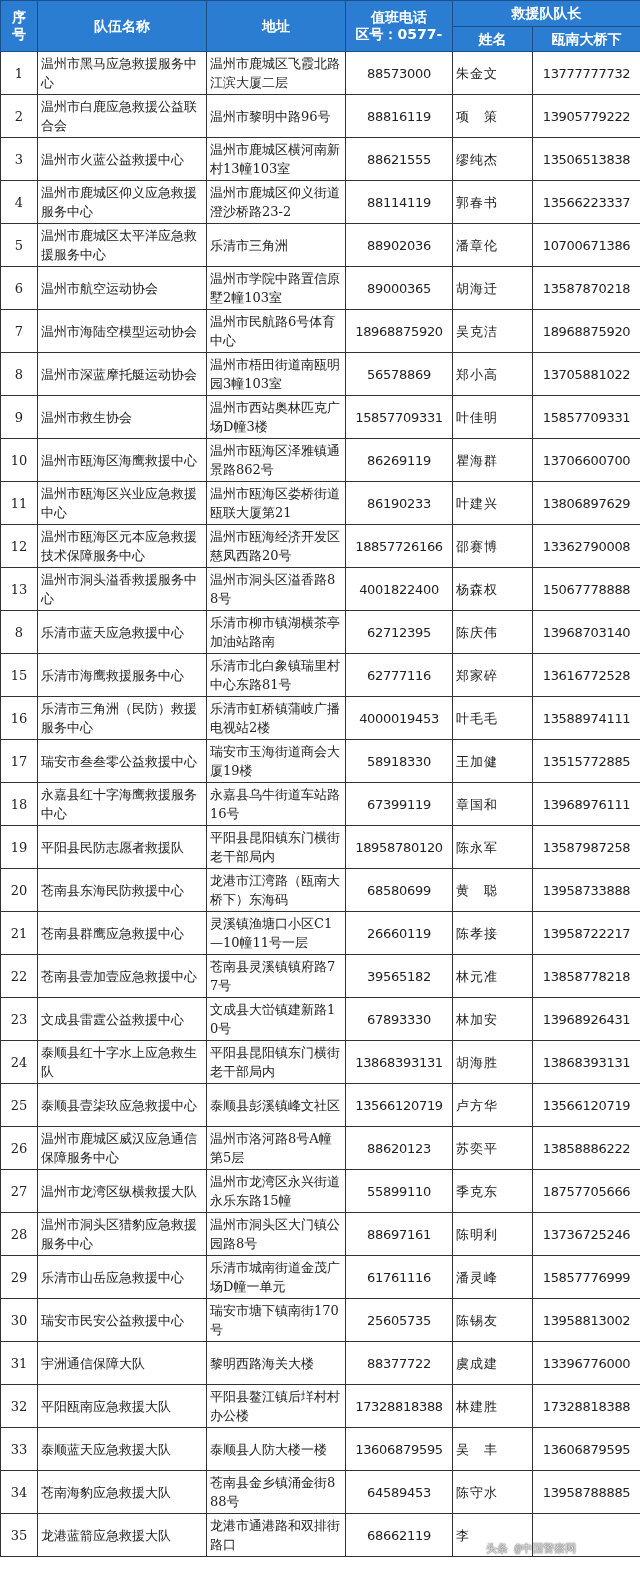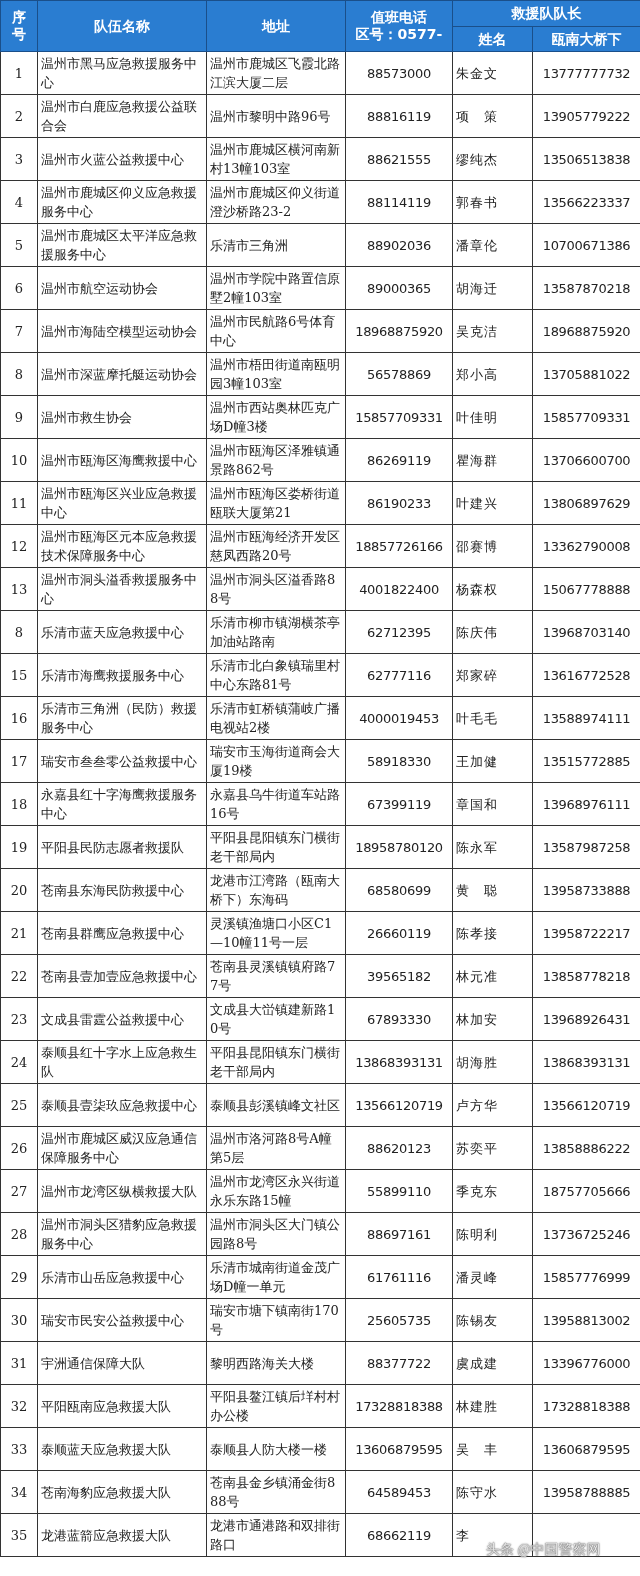--- a/index.html
+++ b/index.html
@@ -41,22 +41,22 @@
   }
   td.seq { text-align: center; padding: 0; }
   td.name, td.addr { text-align: left; word-break: break-all; }
   td.phone, td.mobile { text-align: center; font-family: "DejaVu Sans", "Liberation Sans", sans-serif; font-size: 12.5px; letter-spacing: -0.3px; }
   td.leader { text-align: left; letter-spacing: 1px; }
   .watermark {
     position: absolute;
     left: 486px;
     top: 1541px;
     color: rgba(255,255,255,0.85);
-    font-family: Liberation Serif, serif;
-    font-size: 14px;
+    font-family: Liberation Mono, monospace;
+    font-size: 11px;
     text-shadow: 0 0 2px #555, 0 0 1px #333;
     pointer-events: none;
     white-space: nowrap;
   }
 </style>
 </head>
 <body>
 
 <table class="roster">
   <colgroup>

